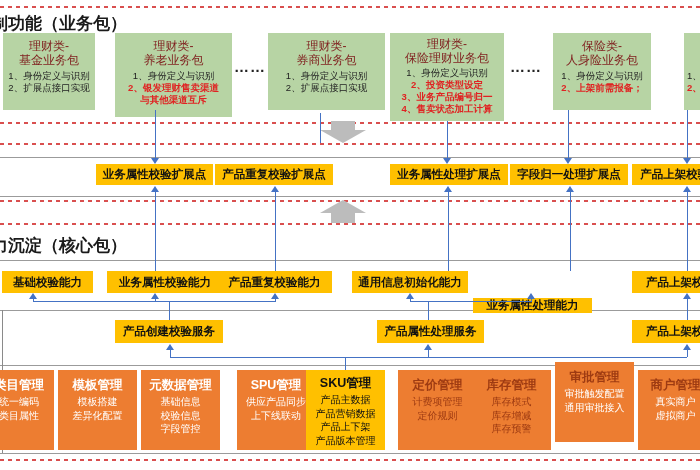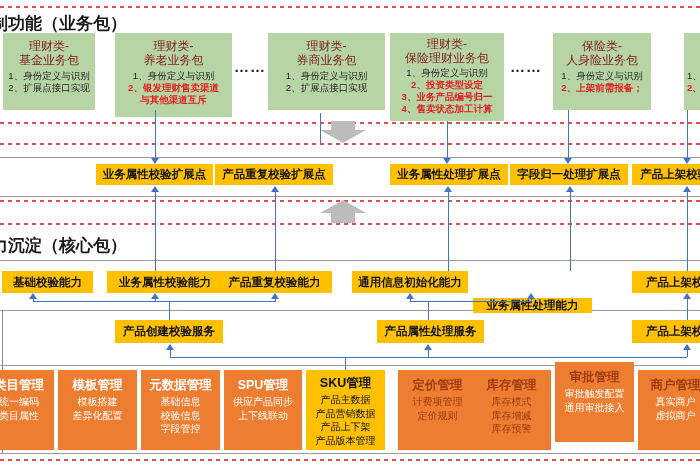--- a/index.html
+++ b/index.html
@@ -210,21 +210,21 @@
     <div class="mod-title">模板管理</div>
     <div class="mod-item">模板搭建</div>
     <div class="mod-item">差异化配置</div>
   </div>
   <div class="abs mod" style="left:141px;top:370px;width:79px;height:80px;">
     <div class="mod-title">元数据管理</div>
     <div class="mod-item">基础信息</div>
     <div class="mod-item">校验信息</div>
     <div class="mod-item">字段管控</div>
   </div>
-  <div class="abs mod" style="left:224px;top:370px;width:78px;height:80px;">
+  <div class="abs mod" style="left:237px;top:370px;width:78px;height:80px;">
     <div class="mod-title">SPU管理</div>
     <div class="mod-item">供应产品同步</div>
     <div class="mod-item">上下线联动</div>
   </div>
   <div class="abs mod yellow" style="left:306px;top:370px;width:79px;height:80px;">
     <div class="mod-title">SKU管理</div>
     <div class="mod-item">产品主数据</div>
     <div class="mod-item">产品营销数据</div>
     <div class="mod-item">产品上下架</div>
     <div class="mod-item">产品版本管理</div>

